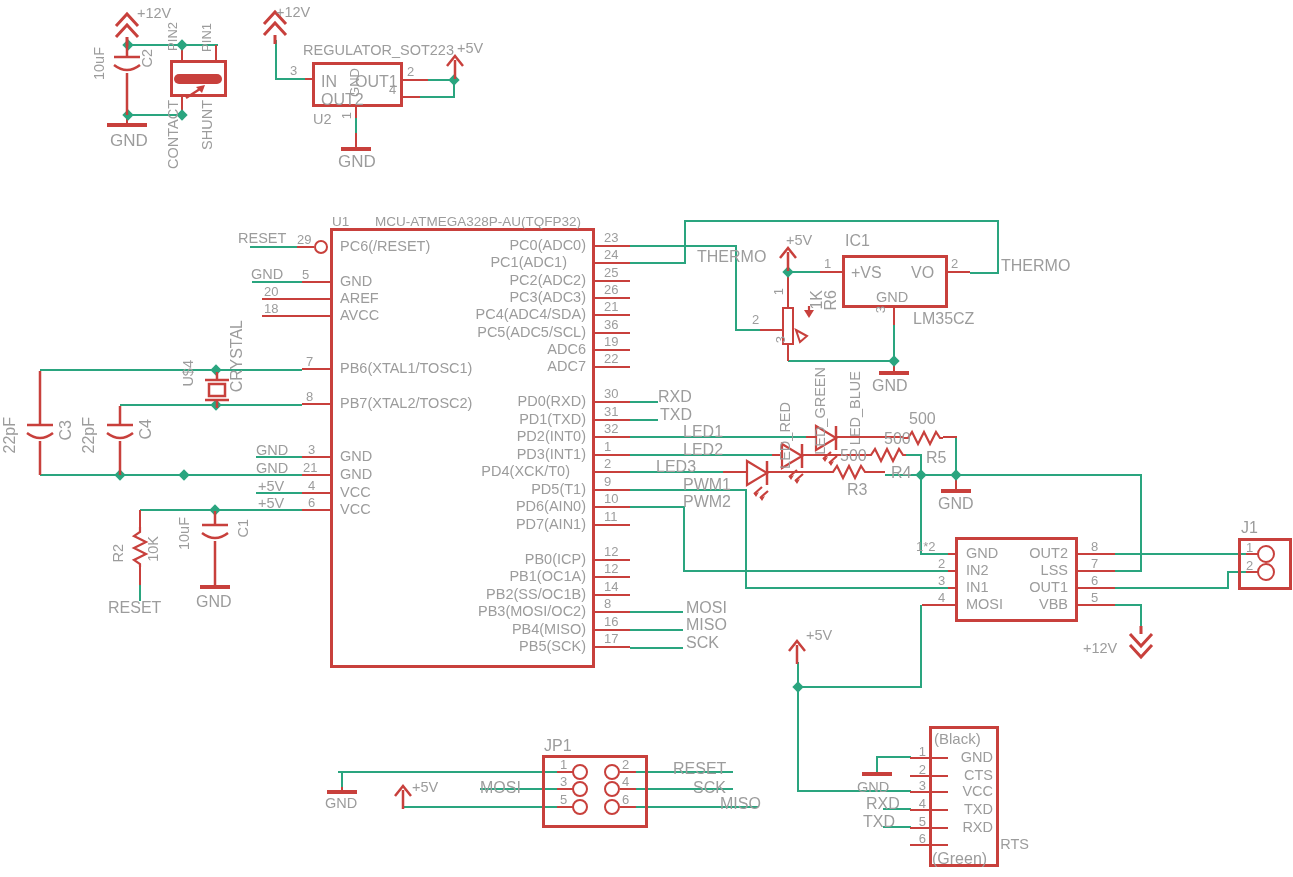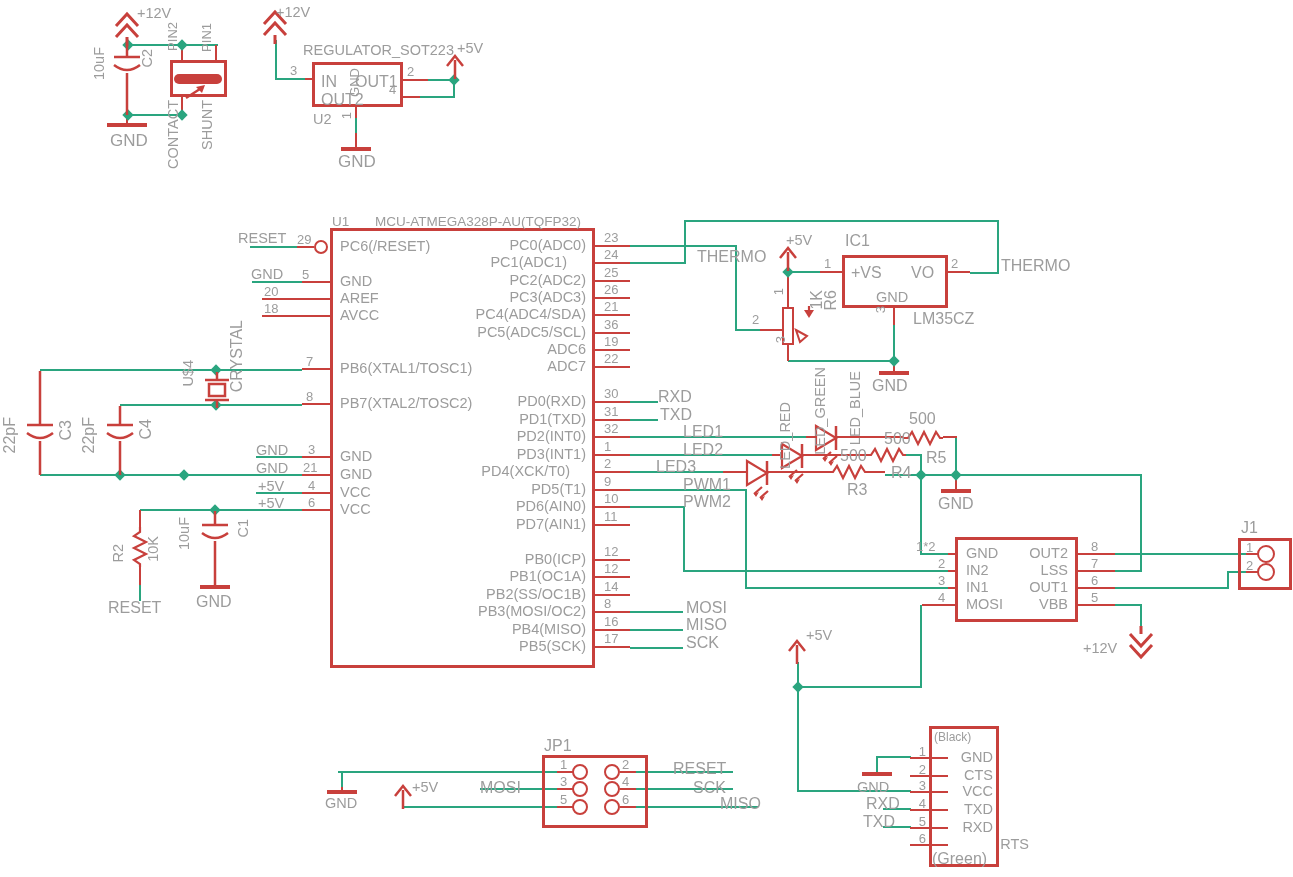--- a/index.html
+++ b/index.html
@@ -497,21 +497,21 @@
 <span class="t s" style="left:1246px;top:559px">2</span>
 
 <span class="t" style="left:544px;top:738px;font-size:16px">JP1</span>
 <span class="t s" style="left:560px;top:758px">1</span>
 <span class="t s" style="left:622px;top:758px">2</span>
 <span class="t s" style="left:560px;top:775px">3</span>
 <span class="t s" style="left:622px;top:775px">4</span>
 <span class="t s" style="left:560px;top:793px">5</span>
 <span class="t s" style="left:622px;top:793px">6</span>
 
-<span class="t" style="left:934px;top:731px;font-size:12px">(Black)</span>
+<span class="t" style="left:934px;top:731px;font-size:15px">(Black)</span>
 <span class="t" style="left:932px;top:851px;font-size:16px">(Green)</span>
 <span class="t s ra" style="left:912px;top:745px;width:14px">1</span>
 <span class="t s ra" style="left:912px;top:763px;width:14px">2</span>
 <span class="t s ra" style="left:912px;top:779px;width:14px">3</span>
 <span class="t s ra" style="left:912px;top:797px;width:14px">4</span>
 <span class="t s ra" style="left:912px;top:815px;width:14px">5</span>
 <span class="t s ra" style="left:912px;top:832px;width:14px">6</span>
 <span class="t ra" style="left:938px;top:750px;width:55px">GND</span>
 <span class="t ra" style="left:938px;top:768px;width:55px">CTS</span>
 <span class="t ra" style="left:938px;top:784px;width:55px">VCC</span>

